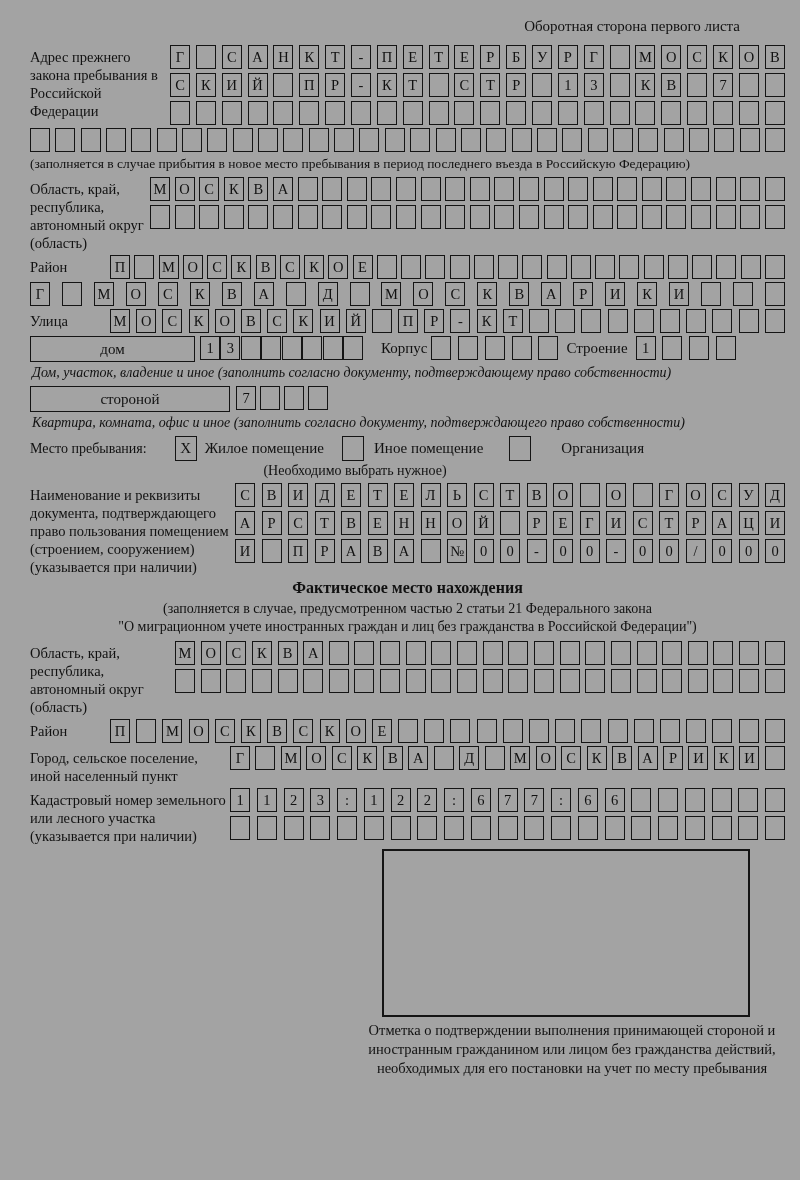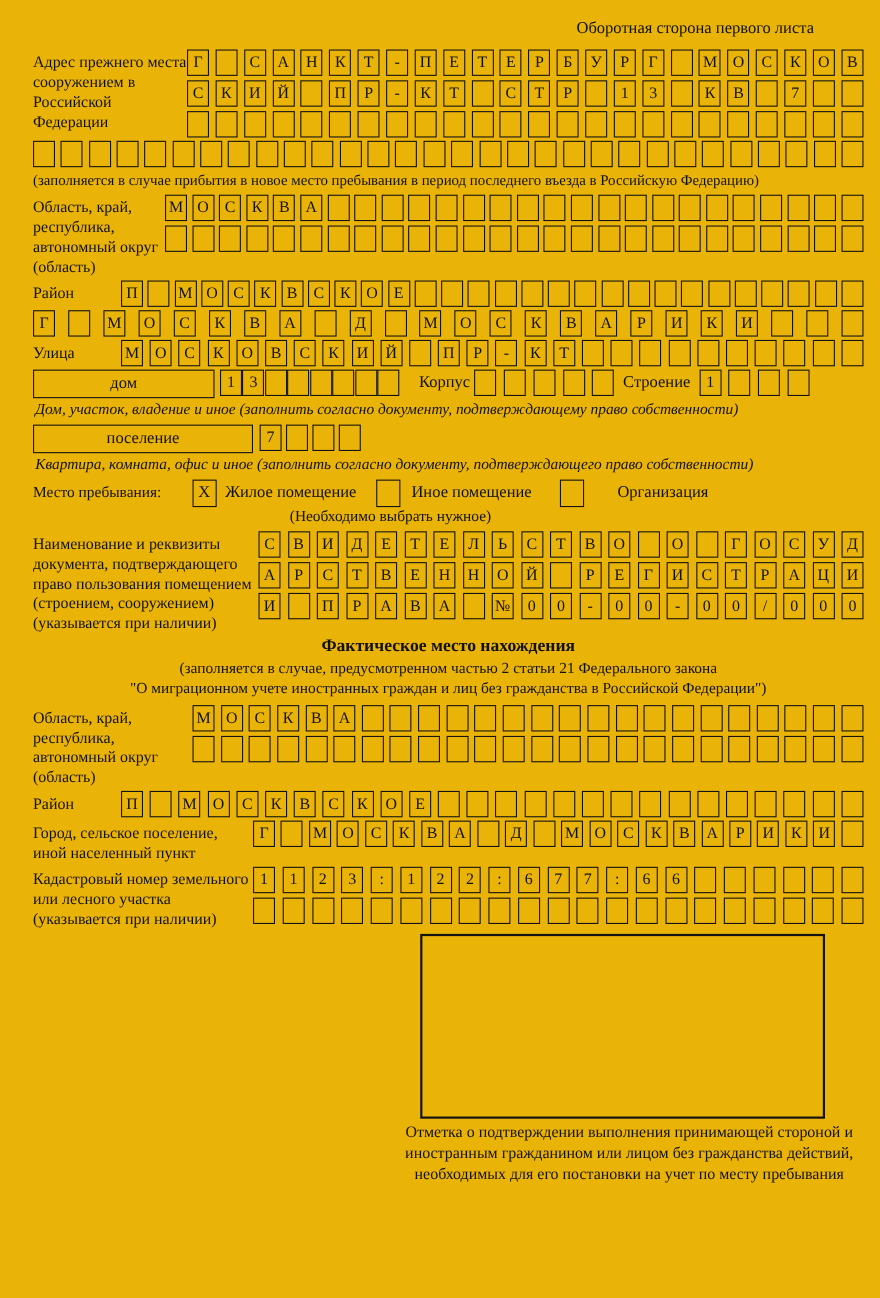--- a/index.html
+++ b/index.html
@@ -1,21 +1,21 @@
 <!DOCTYPE html>
 <html><head>
 <meta charset="utf-8">
 <style>
   html,body{margin:0;padding:0;background:#fff;}
   .page{
     position:relative;
     width:800px;height:1180px;
     box-sizing:border-box;
     padding:6px 15px 0 30px;
-    background:#eab308;color:#111;
+    background:#a3a3a3;color:#111;
     font-family:"Liberation Serif","DejaVu Serif",serif;
     overflow:hidden;
   }
   .hdr{ text-align:right; font-size:15px; margin:12px 45px 10px 0; }
   .h{ font-weight:bold; text-align:center; font-size:16px; margin:2px 0 4px 0; }
   .f{ display:flex; margin-bottom:3px; align-items:flex-start; }
   .lbl{ flex:none; font-size:14.5px; line-height:18px; padding-top:3px; }
   .w140{width:140px}.w120{width:120px}.w80{width:80px}.w145{width:145px}
   .w205{width:205px}.w200{width:200px}
   .rows{ flex:1; min-width:0; }
@@ -70,21 +70,21 @@
   }
 </style>
 </head>
 <body>
 
 <div class="page">
 
   <div class="hdr">Оборотная сторона первого листа</div>
 
   <div class="f">
-    <div class="lbl w140">Адрес прежнего места сооружением в Российской Федерации</div>
+    <div class="lbl w140">Адрес прежнего закона пребывания в Российской Федерации</div>
     <div class="rows">
       <div class="bxs">
           <div class="cell">Г</div>
           <div class="cell"></div>
           <div class="cell">С</div>
           <div class="cell">А</div>
           <div class="cell">Н</div>
           <div class="cell">К</div>
           <div class="cell">Т</div>
           <div class="cell">-</div>
@@ -381,21 +381,21 @@
     <div class="grp g100">
         <div class="cell">1</div>
         <div class="cell"></div>
         <div class="cell"></div>
         <div class="cell"></div>
       </div>
   </div>
   <div class="capl">Дом, участок, владение и иное (заполнить согласно документу, подтверждающему право собственности)</div>
 
   <div class="hrow">
-    <div class="widebox wb200">поселение</div>
+    <div class="widebox wb200">стороной</div>
     <div class="grp g92">
         <div class="cell">7</div>
         <div class="cell"></div>
         <div class="cell"></div>
         <div class="cell"></div>
       </div>
   </div>
   <div class="capl">Квартира, комната, офис и иное (заполнить согласно документу, подтверждающего право собственности)</div>
 
   <div class="stayrow">

